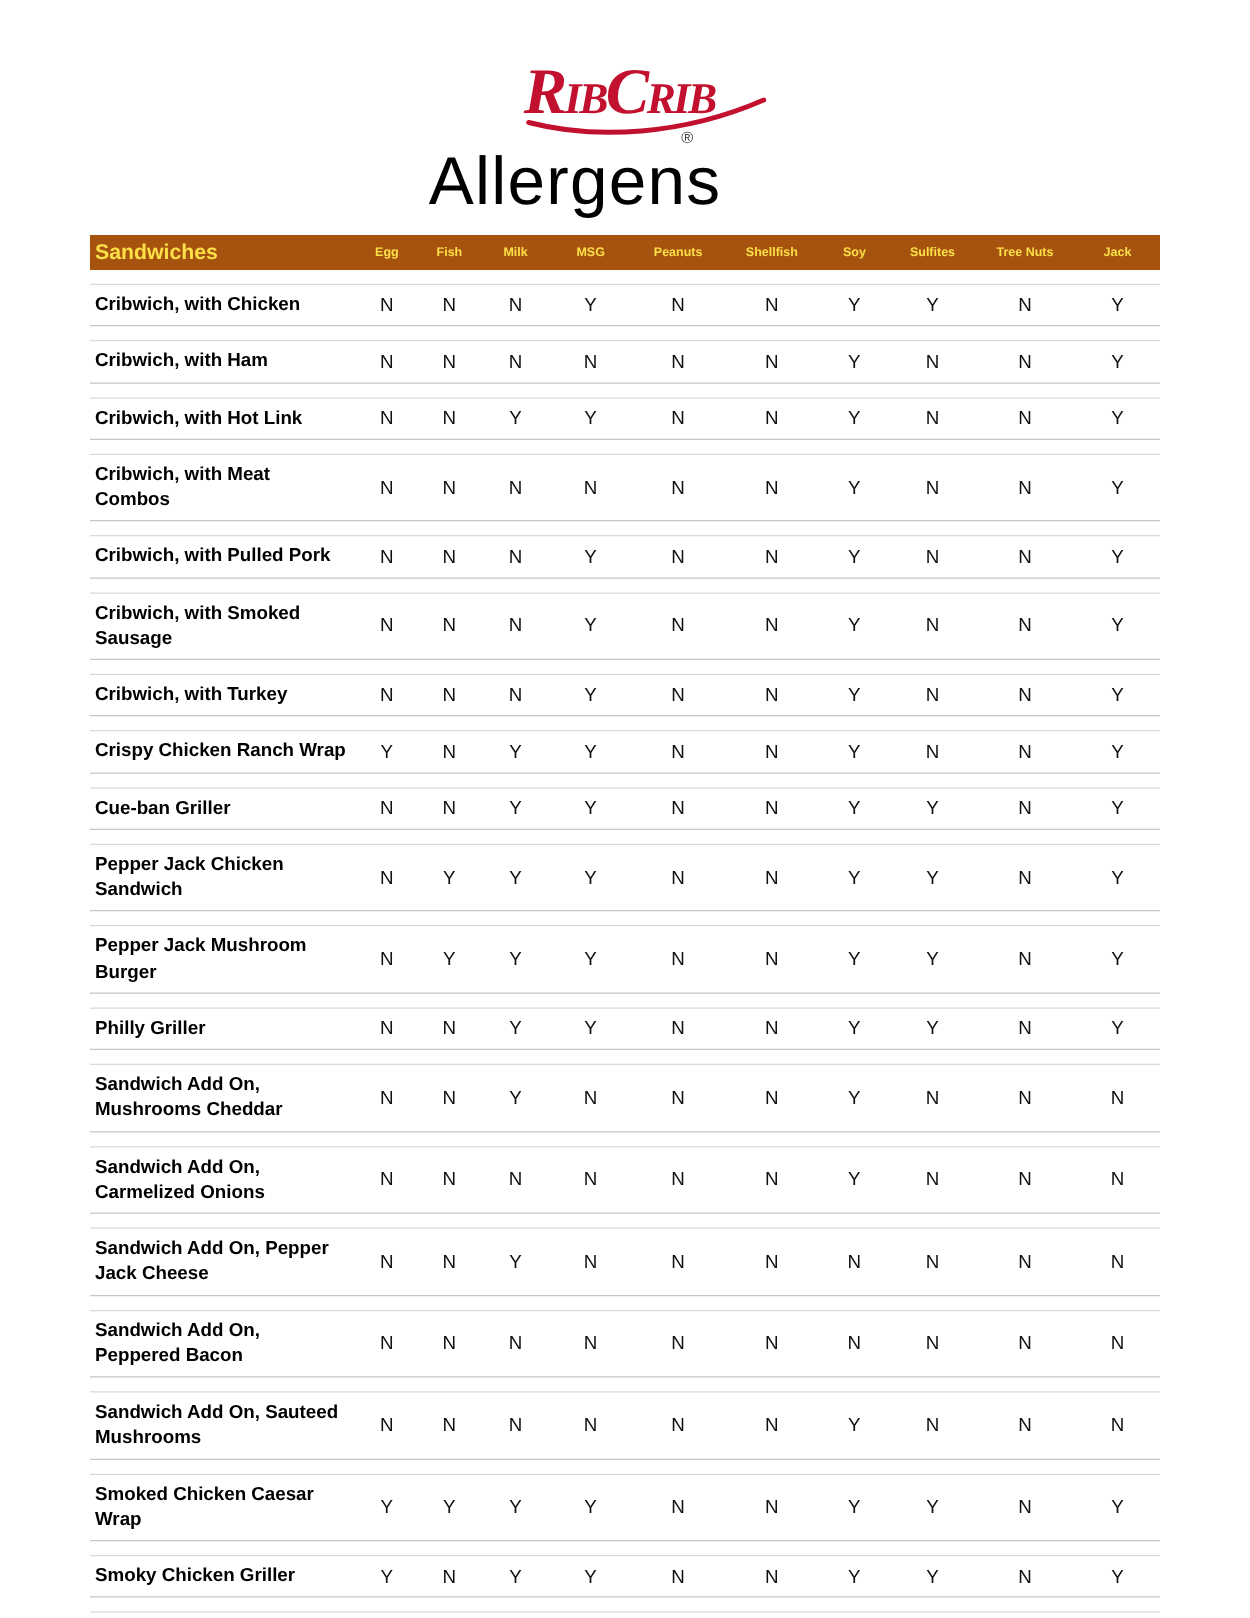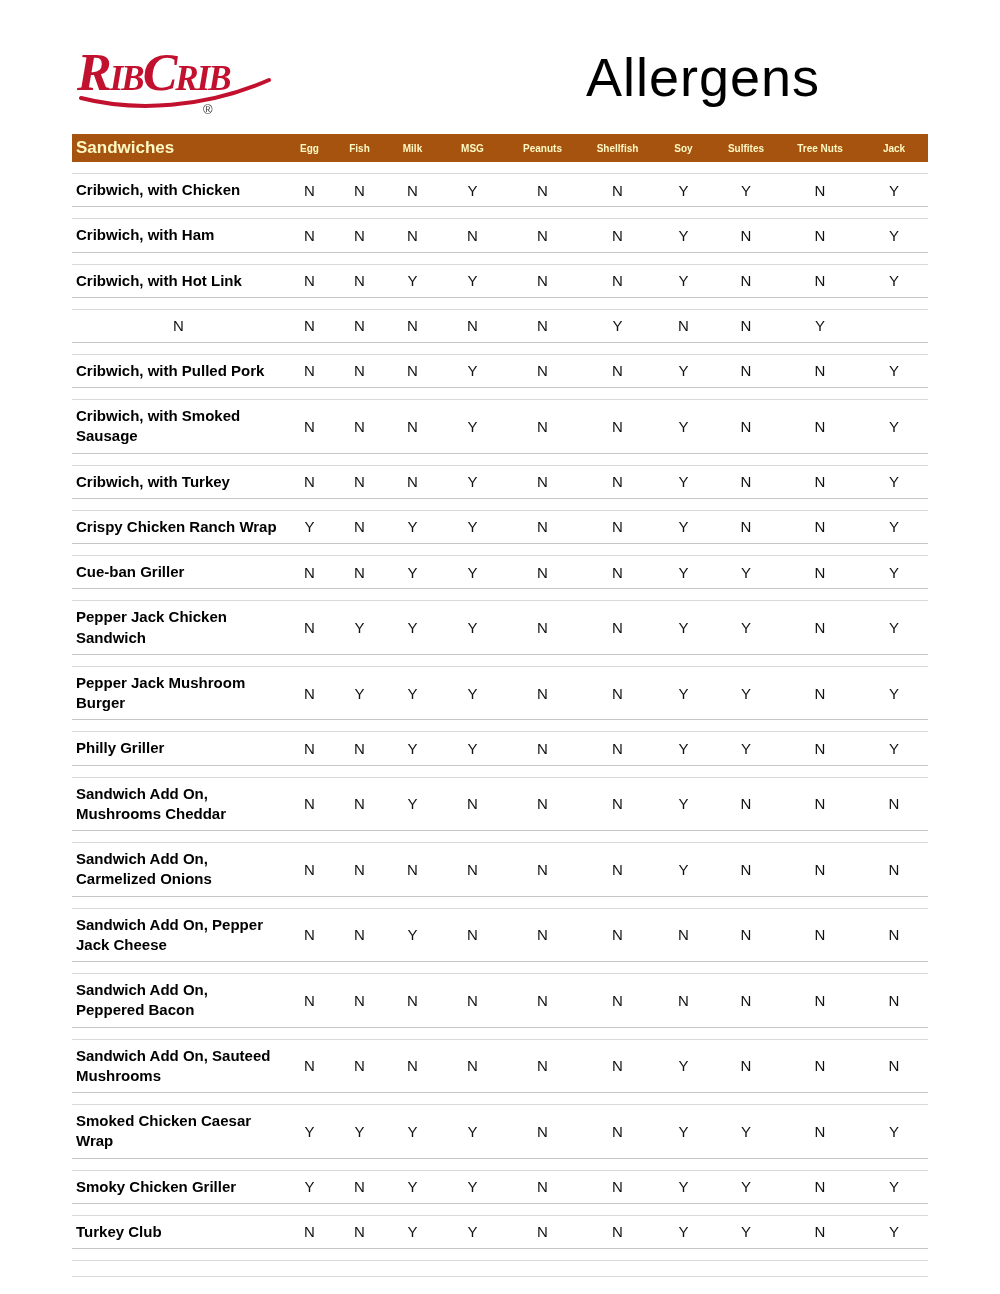--- a/index.html
+++ b/index.html
@@ -16,20 +16,21 @@
     margin: 0 auto;
     background: #fff;
     padding-top: 36px;
   }
   
   .doc-header {
     display: flex;
     justify-content: space-between;
     align-items: center;
     padding: 0 42px 16px 75px;
+    flex-direction: column;
   }
   .logo-wrap { width: 200px; height: 82px; }
   .logo-wrap svg { display: block; }
   .logo-text { fill: var(--logo-red, #C2112E); }
   .logo-swoosh { stroke: var(--logo-red, #C2112E); }
   .logo-reg { fill: #3a3a3a; }
   .doc-title {
     font-size: 54px;
     font-weight: 400;
     letter-spacing: 1px;
@@ -39,21 +40,21 @@
     margin-left: 25px;
   }
   
   .allergen-table { margin: 0 72px; }
   .grid-row {
     display: grid;
     grid-template-columns: 213px 49px 51px 55px 65px 75px 75px 57px 68px 80px 68px;
   }
   .thead {
     background: var(--header-bg, #A5530F);
-    color: #fef9c3;
+    color: #fde047;
     height: 28px;
     align-items: center;
   }
   .th {
     font-weight: bold;
     font-size: 10px;
     text-align: center;
     white-space: nowrap;
   }
   .th.name-col {
@@ -151,20 +152,21 @@
           <div class="cell val">Y</div>
           <div class="cell val">N</div>
           <div class="cell val">N</div>
           <div class="cell val">Y</div>
           <div class="cell val">N</div>
           <div class="cell val">N</div>
           <div class="cell val">Y</div>
         </div>
         <div class="spacer"></div>
         <div class="grid-row row">
+          <div class="cell name">Cribwich, with Meat Combos</div>
           <div class="cell val">N</div>
           <div class="cell val">N</div>
           <div class="cell val">N</div>
           <div class="cell val">N</div>
           <div class="cell val">N</div>
           <div class="cell val">N</div>
           <div class="cell val">Y</div>
           <div class="cell val">N</div>
           <div class="cell val">N</div>
           <div class="cell val">Y</div>

